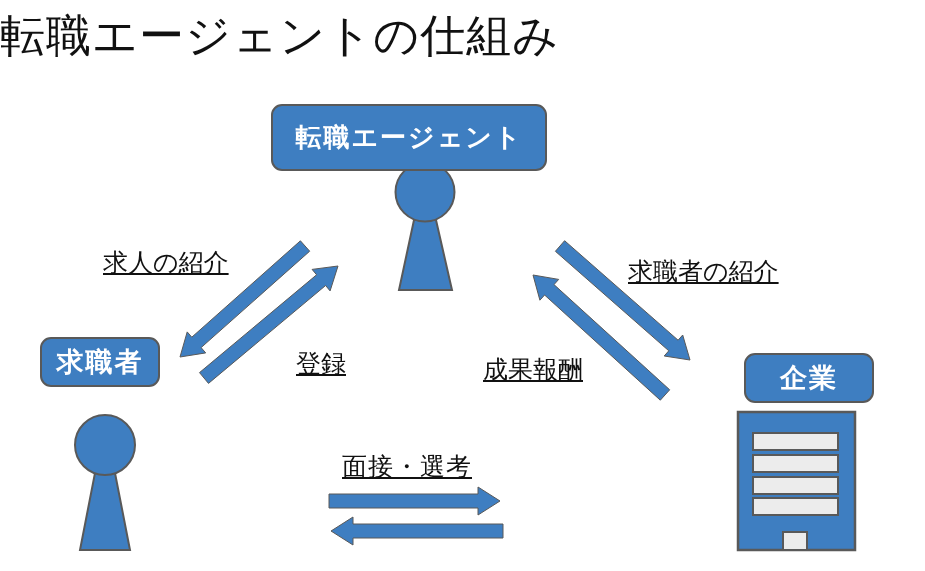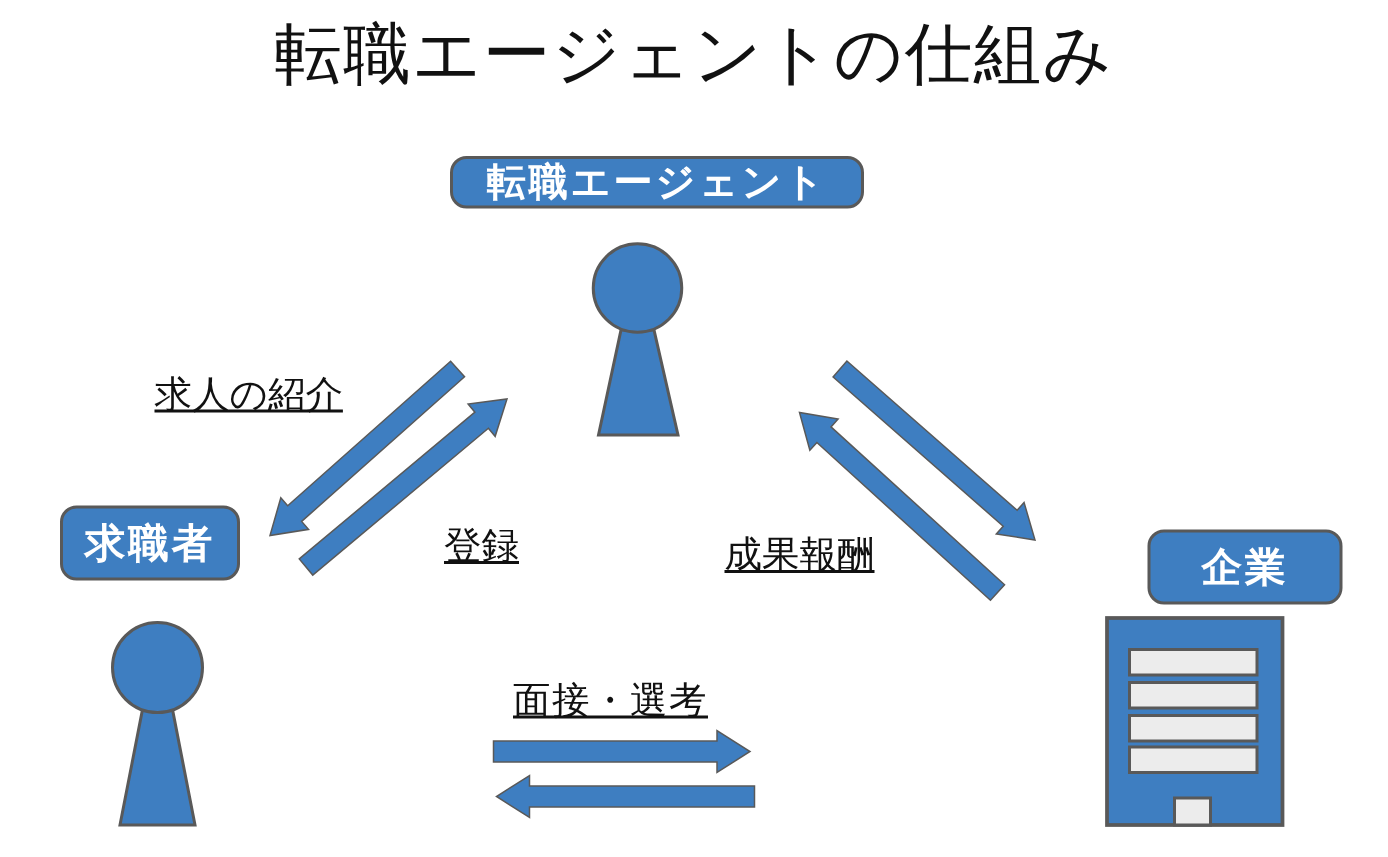--- a/index.html
+++ b/index.html
@@ -9,33 +9,33 @@
     --box-text:#FFFFFF;
     --label-text:#111111;
     --background:#FFFFFF;
   }
   html,body{margin:0;padding:0;background:var(--background);}
   .canvas{
     position:relative;width:925px;height:571px;background:var(--background);
     font-family:"Liberation Sans","DejaVu Sans",sans-serif;overflow:hidden;
   }
   .title{
-    position:absolute;left:0;top:6px;width:100%;text-align:center;
+    position:absolute;left:0;top:6px;width:100%;text-align:left;
     font-size:45px;font-weight:500;color:var(--label-text);letter-spacing:1px;
   }
   .node-box{
     position:absolute;box-sizing:border-box;
     background:var(--shape-fill);border:2.5px solid var(--shape-border);
     border-radius:11px;color:var(--box-text);font-weight:bold;
     display:flex;align-items:center;justify-content:center;
     letter-spacing:2px;
   }
-  .node-box.agent{left:300px;top:104px;width:276px;height:35px;font-size:26px;}
+  .node-box.agent{left:271px;top:104px;width:276px;height:67px;font-size:26px;}
   .node-box.seeker{left:40px;top:337px;width:120px;height:50px;font-size:27px;}
-  .node-box.company{left:765px;top:353px;width:130px;height:50px;font-size:27px;}
+  .node-box.company{left:744px;top:353px;width:130px;height:50px;font-size:27px;}
   .edge-label{
     position:absolute;color:var(--label-text);font-size:25px;white-space:nowrap;text-decoration:underline;
   }
   .lbl-job-intro{left:103px;top:246px;}
   .lbl-register{left:296px;top:347px;}
   .lbl-seeker-intro{left:628px;top:255px;}
   .lbl-reward{left:483px;top:353px;}
   .lbl-interview{left:342px;top:450px;letter-spacing:1px;}
   svg.layer{position:absolute;left:0;top:0;}
   .shape{fill:var(--shape-fill);stroke:var(--shape-border);}
@@ -88,16 +88,17 @@
   </div>
   <div class="node-box seeker">
     <span>求職者</span>
   </div>
   <div class="node-box company">
     <span>企業</span>
   </div>
 
   <div class="edge-label lbl-job-intro">求人の紹介</div>
   <div class="edge-label lbl-register">登録</div>
+  <div class="edge-label lbl-seeker-intro">求職者の紹介</div>
   <div class="edge-label lbl-interview">面接・選考</div>
   <div class="edge-label lbl-reward">成果報酬</div>
 
 </div>
 
 </body></html>

